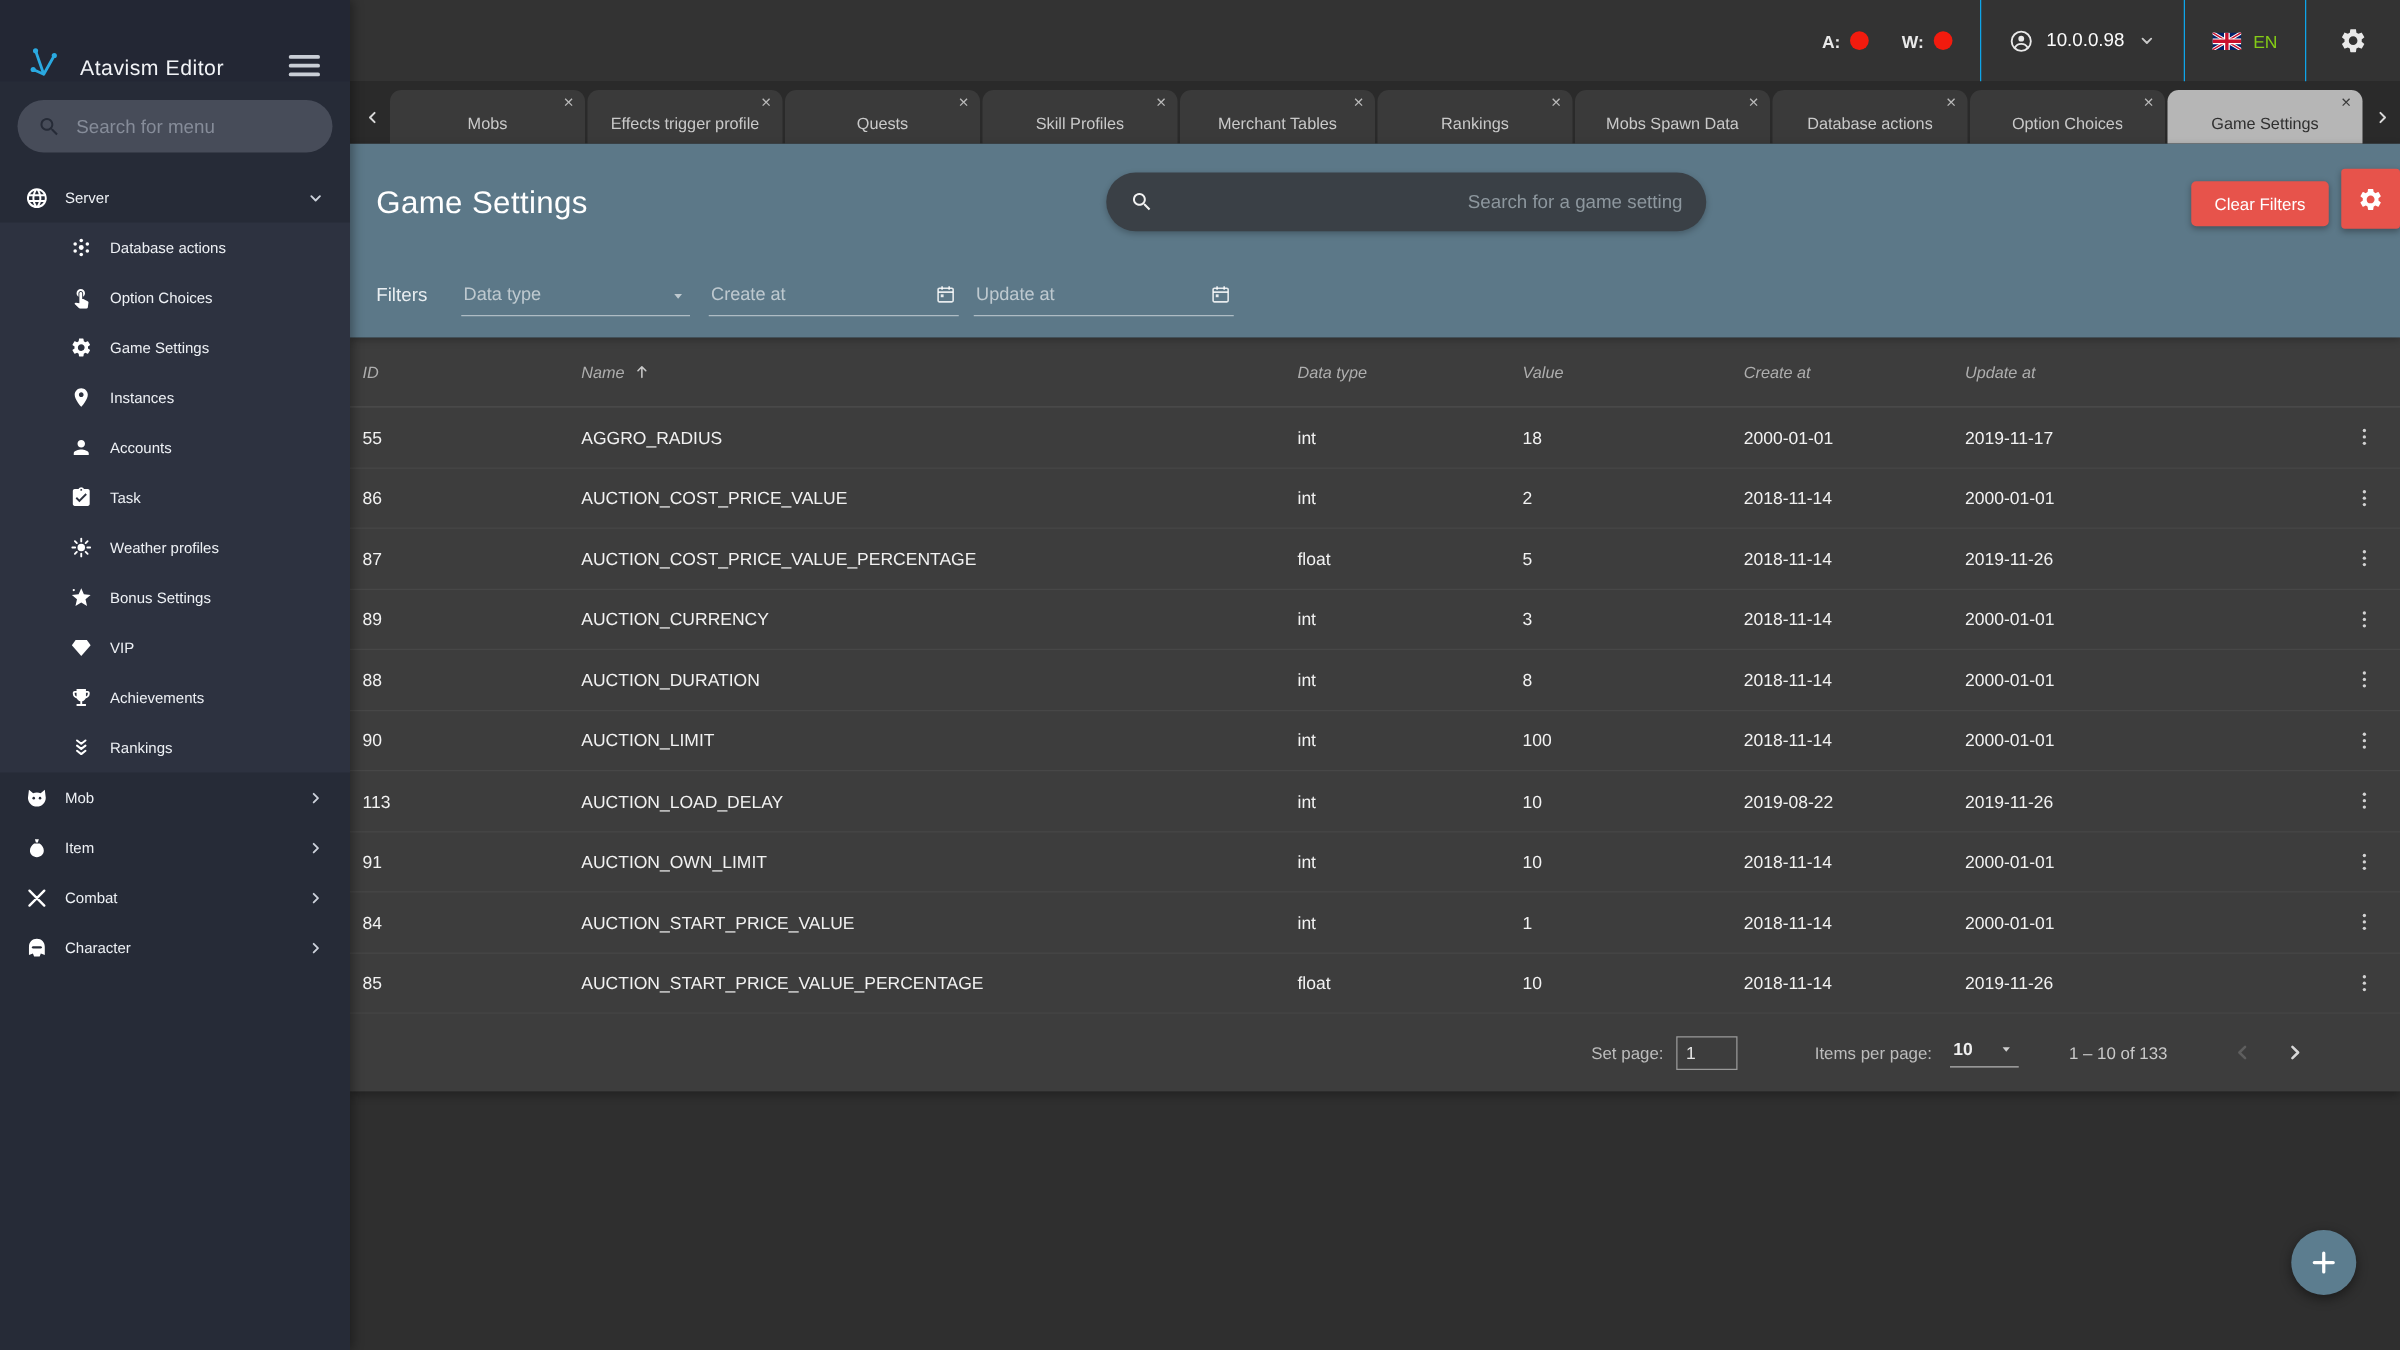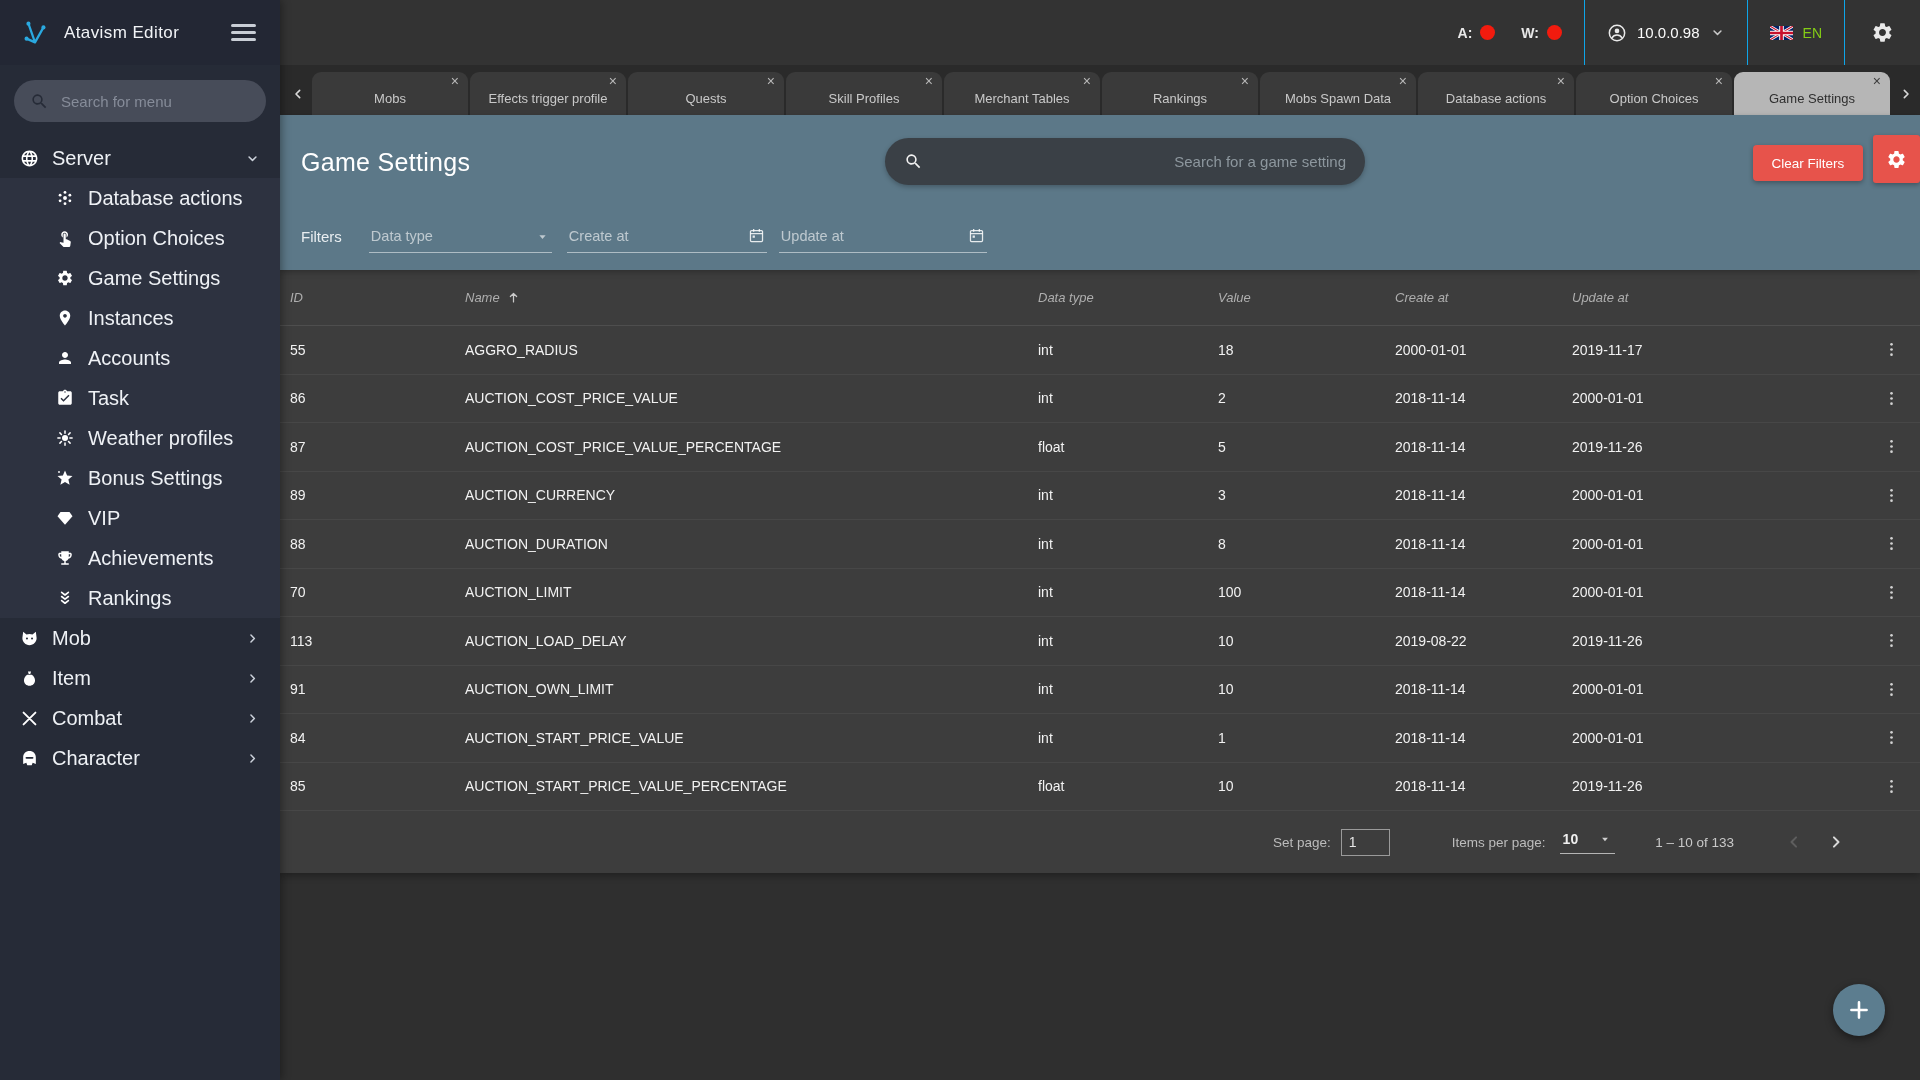--- a/index.html
+++ b/index.html
@@ -9,32 +9,32 @@
     --accent:#e7534b; --panel:#5c7888; --fab:#5c7d8f; --dot:#f21b0e;
     --side:#262b37; --side-dark:#232734; --side-sub:#2d3240;
   }
   .icn{ display:inline-flex; width:20px; height:20px; flex:none; }
   .icn svg{ width:100%; height:100%; display:block; }
   button{ background:none; border:none; cursor:pointer; font-family:inherit; }
 
   
   .sidebar{ position:absolute; left:0; top:0; bottom:0; width:280px; background:var(--side);
             z-index:6; box-shadow:2px 0 8px rgba(0,0,0,.35); display:flex; flex-direction:column; }
-  .logo-row{ height:65px; background:var(--side-dark); display:flex; align-items:center; padding:0 20px; flex:none;}
+  .logo-row{ height:65px; background:var(--side-dark); display:flex; align-items:flex-end; padding:0 20px; flex:none;}
   .logo-row .logo{ width:30px; height:30px; }
   .app-title{ color:#f1f3f6; font-size:17px; margin-left:14px; letter-spacing:.4px; }
   .hamburger{ margin-left:auto; display:flex; flex-direction:column; gap:4px; padding:4px; }
   .hamburger .bar{ width:25px; height:3px; background:#c9ced6; border-radius:2px; }
   .search-wrap{ padding:15px 14px 10px; flex:none; }
   .search-pill{ height:42px; background:#474c59; border-radius:21px; display:flex; align-items:center; padding:0 16px; }
   .search-pill .icn{ color:#262b37; width:19px; height:19px; }
   .search-pill input{ background:transparent; border:none; outline:none; color:#dfe3ea; font-size:15px; margin-left:12px; width:100%; }
   .search-pill input::placeholder{ color:#868c99; }
   .menu{ flex:1; overflow:hidden; padding-top:6px; }
-  .menu-row{ height:40px; display:flex; align-items:center; padding:0 20px; color:#eef1f5; font-size:20px; cursor:pointer; }
+  .menu-row{ height:40px; display:flex; align-items:center; padding:0 20px; color:#eef1f5; font-size:12px; cursor:pointer; }
   .menu-row .mi{ width:19px; height:19px; margin-right:13px; color:#fff; }
   .menu-row .chev{ margin-left:auto; width:15px; height:15px; color:#ccd2db; }
   .submenu{ background:var(--side-sub); }
   .submenu .menu-row{ padding-left:56px; }
   .submenu .mi{ width:18px; height:18px; margin-right:14px; }
 
   
   .main{ margin-left:280px; height:100%; position:relative; }
 
   
@@ -586,21 +586,21 @@
               <span class="icn">
                 <svg viewBox="0 0 24 24" fill="currentColor">
                   <circle cx="12" cy="5.5" r="1.7"></circle>
                   <circle cx="12" cy="12" r="1.7"></circle>
                   <circle cx="12" cy="18.5" r="1.7"></circle>
                 </svg>
               </span>
             </button>
           </div>
           <div class="trow">
-            <div class="td">70</div>
+            <div class="td">90</div>
             <div class="td">AUCTION_LIMIT</div>
             <div class="td">int</div>
             <div class="td">100</div>
             <div class="td">2018-11-14</div>
             <div class="td">2000-01-01</div>
             <button class="kebab">
               <span class="icn">
                 <svg viewBox="0 0 24 24" fill="currentColor">
                   <circle cx="12" cy="5.5" r="1.7"></circle>
                   <circle cx="12" cy="12" r="1.7"></circle>

